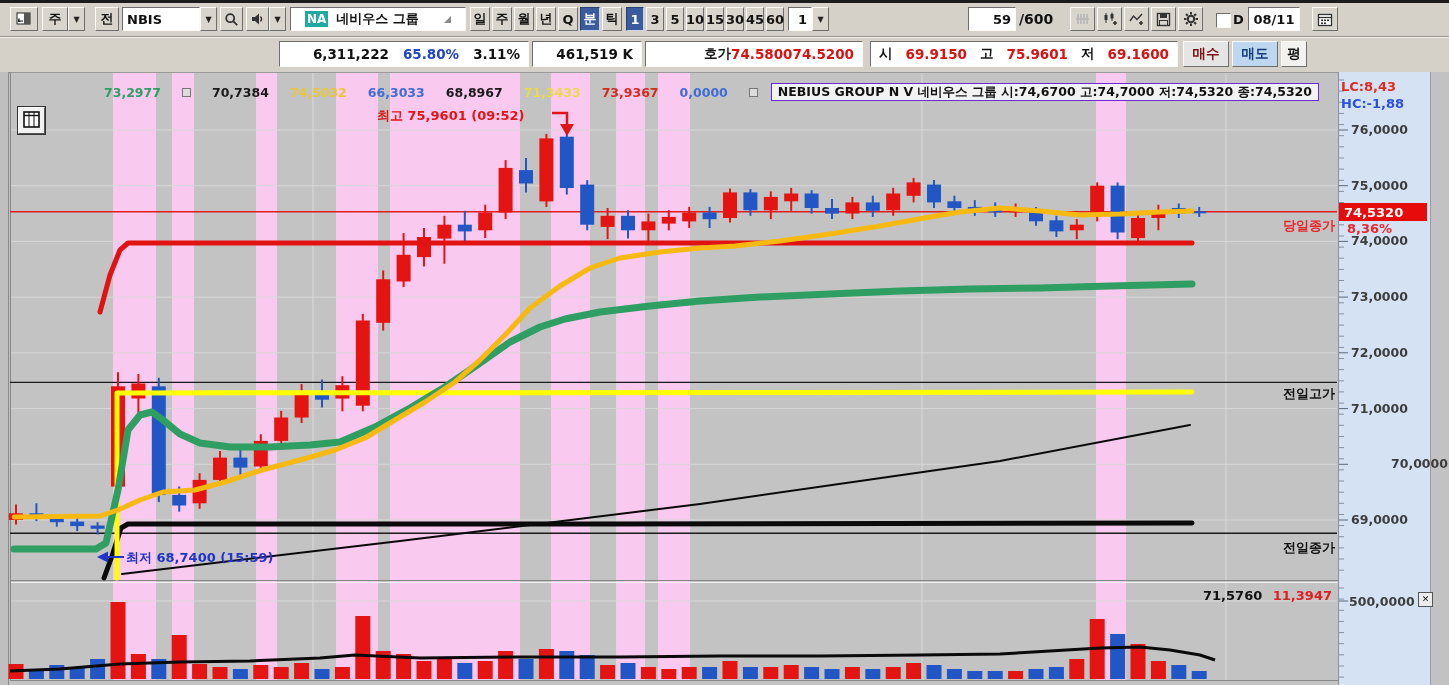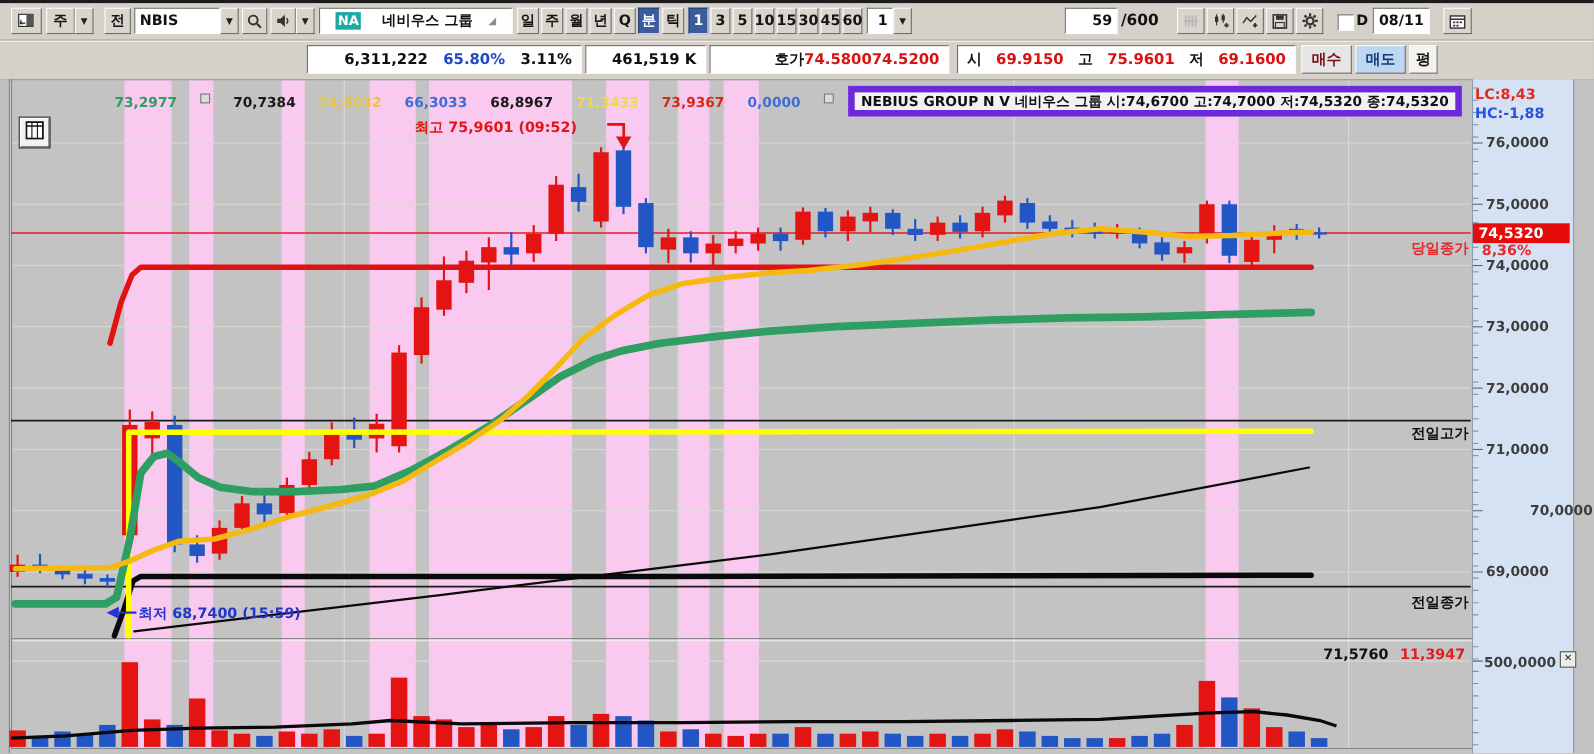--- a/index.html
+++ b/index.html
@@ -30,21 +30,21 @@
   
   #axis-bg{position:absolute;left:1338px;top:72px;width:92px;height:613px;background:#d4e2f3;border-left:1px solid #8494a6;}
   #right-strip{position:absolute;left:1430px;top:72px;width:19px;height:613px;background:#c2c2c2;border-left:1px solid #9a9a9a;}
   #left-strip{position:absolute;left:0;top:72px;width:8px;height:613px;background:#bfbfbf;border-right:1px solid #8a8a8a;}
   #chart-svg{position:absolute;left:0;top:0;width:1449px;height:685px;pointer-events:none;}
   .ov-label{position:absolute;font-weight:700;font-size:13px;white-space:nowrap;}
   .ax-label{position:absolute;left:1351px;width:74px;font-weight:700;font-size:12.5px;color:#3d3d3d;white-space:nowrap;}
   #legend-row{position:absolute;left:104px;top:83px;height:18px;display:flex;align-items:center;gap:7px;white-space:nowrap;}
   .lg-item{font-weight:700;font-size:12.5px;}
   .lg-sq{width:7px;height:7px;background:#dcdcdc;border:1px solid #777;}
-  #legend-title{background:#f2f2f2;border:6px solid #6d28d9;padding:0 6px;line-height:16px;height:16px;
+  #legend-title{background:#f2f2f2;border:1px solid #6d28d9;padding:0 6px;line-height:16px;height:16px;
                 font-weight:700;font-size:12.5px;color:#111;margin-left:6px;}
   #price-badge{position:absolute;left:1339px;top:203px;width:88px;height:18px;background:#e60c0c;color:#fff;
                font-weight:700;font-size:13px;display:flex;align-items:center;padding-left:5px;box-sizing:border-box;}
   #corner-grid-btn{position:absolute;left:18px;top:107px;width:25px;height:25px;background:#f2f2f2;
                    border:1px solid;border-color:#fff #555 #555 #fff;outline:1px solid #333;
                    display:flex;align-items:center;justify-content:center;}
   #vol-close-box{position:absolute;left:1418px;top:592px;width:13px;height:13px;background:#ececec;border:1px solid #555;
                  font-size:9px;font-weight:700;color:#222;display:flex;align-items:center;justify-content:center;line-height:1;}
   .icon-btn svg{display:block;}
   #checkbox-d{position:absolute;left:1216px;top:10px;width:13px;height:13px;background:#fff;
@@ -92,21 +92,21 @@
             <polygon points="2,5 5,5 9,1.5 9,12.5 5,9 2,9" fill="#333"></polygon>
             <path d="M10.5 4.5 q2.2 2.5 0 5" stroke="#333" fill="none" stroke-width="1.3"></path>
           </svg>
       </span>
     </div>
     <div class="tb-btn tb-dd" style="left:269px;width:17px;">
         <span>▼</span>
       </div>
     <div class="tb-input" style="left:290px;width:176px;display:flex;align-items:center;padding:0 14px;">
       <span style="background:#1fa9a1;color:#fff;font-weight:700;font-size:12px;padding:1px 2px;">NA</span>
-      <span style="margin-left:19px;flex:1;">네비우스 그룹</span>
+      <span style="margin-left:8px;flex:1;">네비우스 그룹</span>
       <span class="resize-handle"></span>
     </div>
     <div class="grp" style="left:470px;" id="period-group">
         <div class="tb-btn w19">일</div>
         <div class="tb-btn w19">주</div>
         <div class="tb-btn w19">월</div>
         <div class="tb-btn w19">년</div>
         <div class="tb-btn w19">Q</div>
       </div>
     <div class="grp" style="left:580px;" id="mode-group">
@@ -526,21 +526,21 @@
       <svg width="17" height="17" viewBox="0 0 17 17">
           <rect x="1" y="1" width="15" height="15" fill="#fff" stroke="#111" stroke-width="1.6"></rect>
           <line x1="6" y1="1" x2="6" y2="16" stroke="#111"></line>
           <line x1="11" y1="1" x2="11" y2="16" stroke="#111"></line>
           <line x1="1" y1="4.5" x2="16" y2="4.5" stroke="#111" stroke-width="1.4"></line>
         </svg>
     </span>
   </div>
 
   <div id="legend-row">
-    <span id="legend-items" style="display:flex;gap:21px;">
+    <span id="legend-items" style="display:flex;align-items:center;gap:21px;">
         <span class="lg-item" style="color: rgb(47, 158, 99);">73,2977</span>
         <span class="lg-sq"></span>
         <span class="lg-item" style="color: rgb(26, 26, 26);">70,7384</span>
         <span class="lg-item" style="color: rgb(233, 197, 62);">74,5032</span>
         <span class="lg-item" style="color: rgb(63, 108, 214);">66,3033</span>
         <span class="lg-item" style="color: rgb(26, 26, 26);">68,8967</span>
         <span class="lg-item" style="color: rgb(236, 217, 76);">71,3433</span>
         <span class="lg-item" style="color: rgb(213, 43, 30);">73,9367</span>
         <span class="lg-item" style="color: rgb(63, 108, 214);">0,0000</span>
         <span class="lg-sq"></span>

